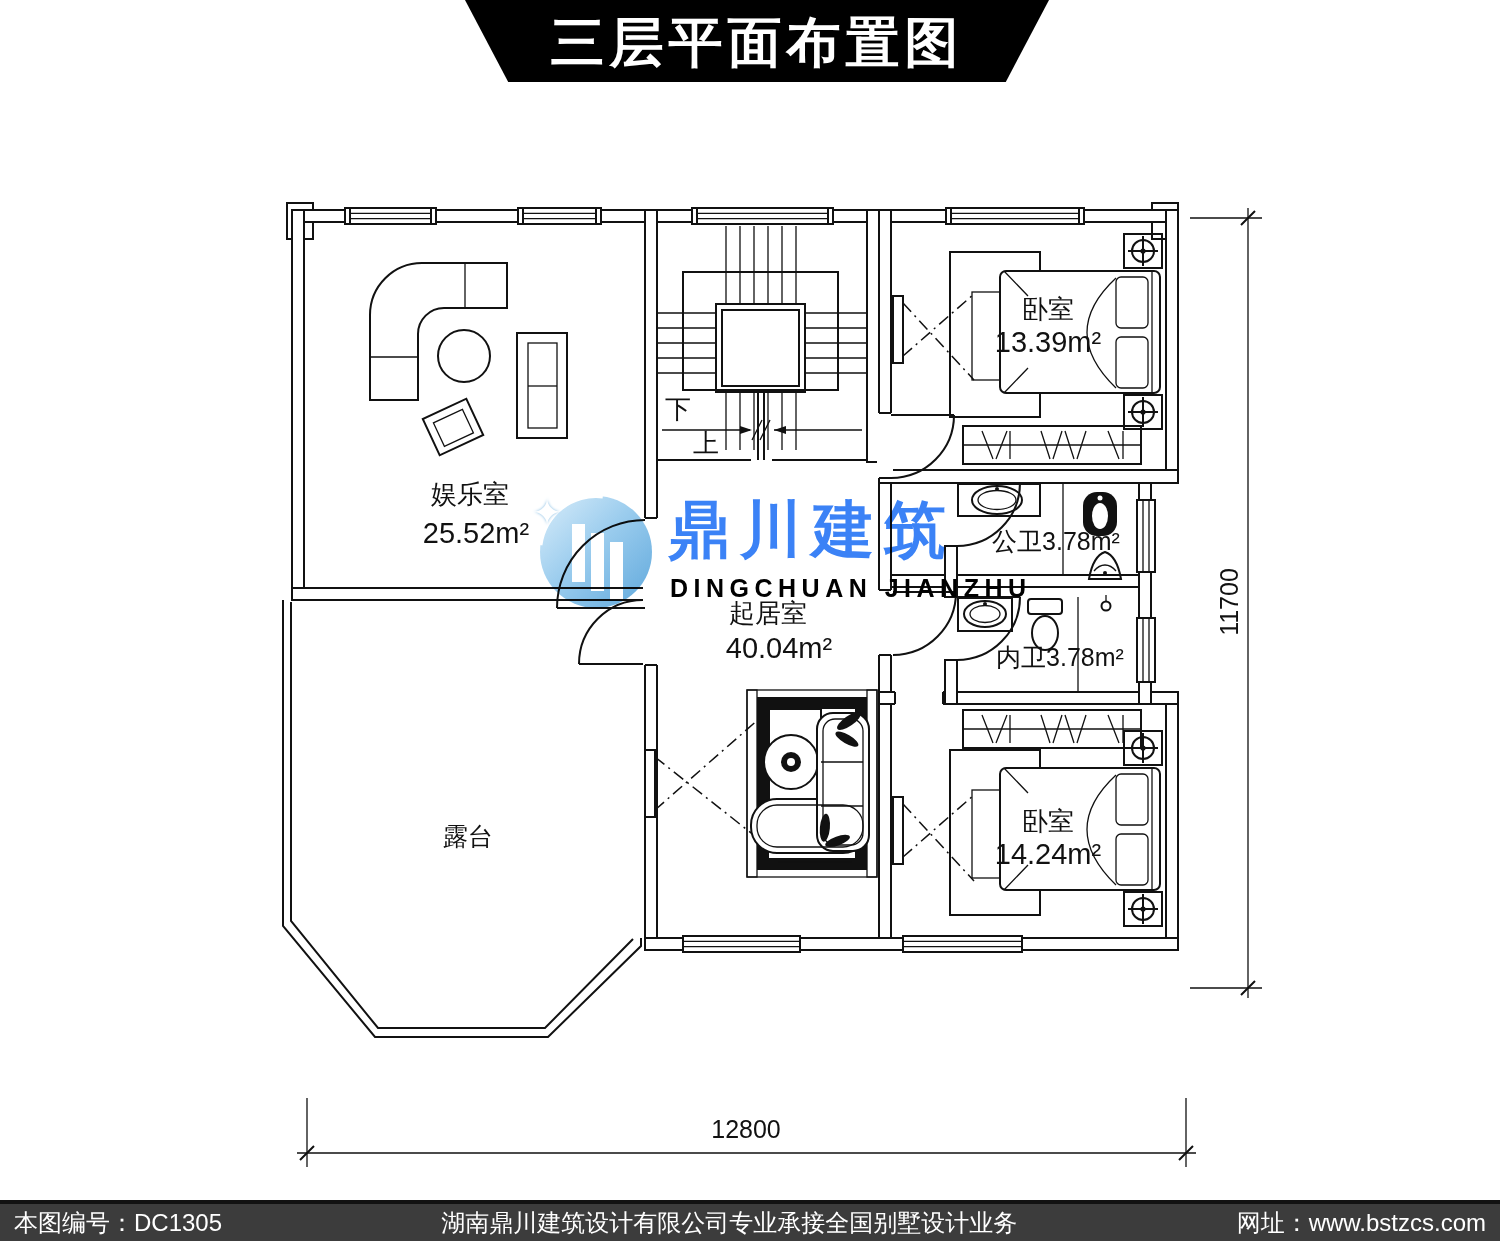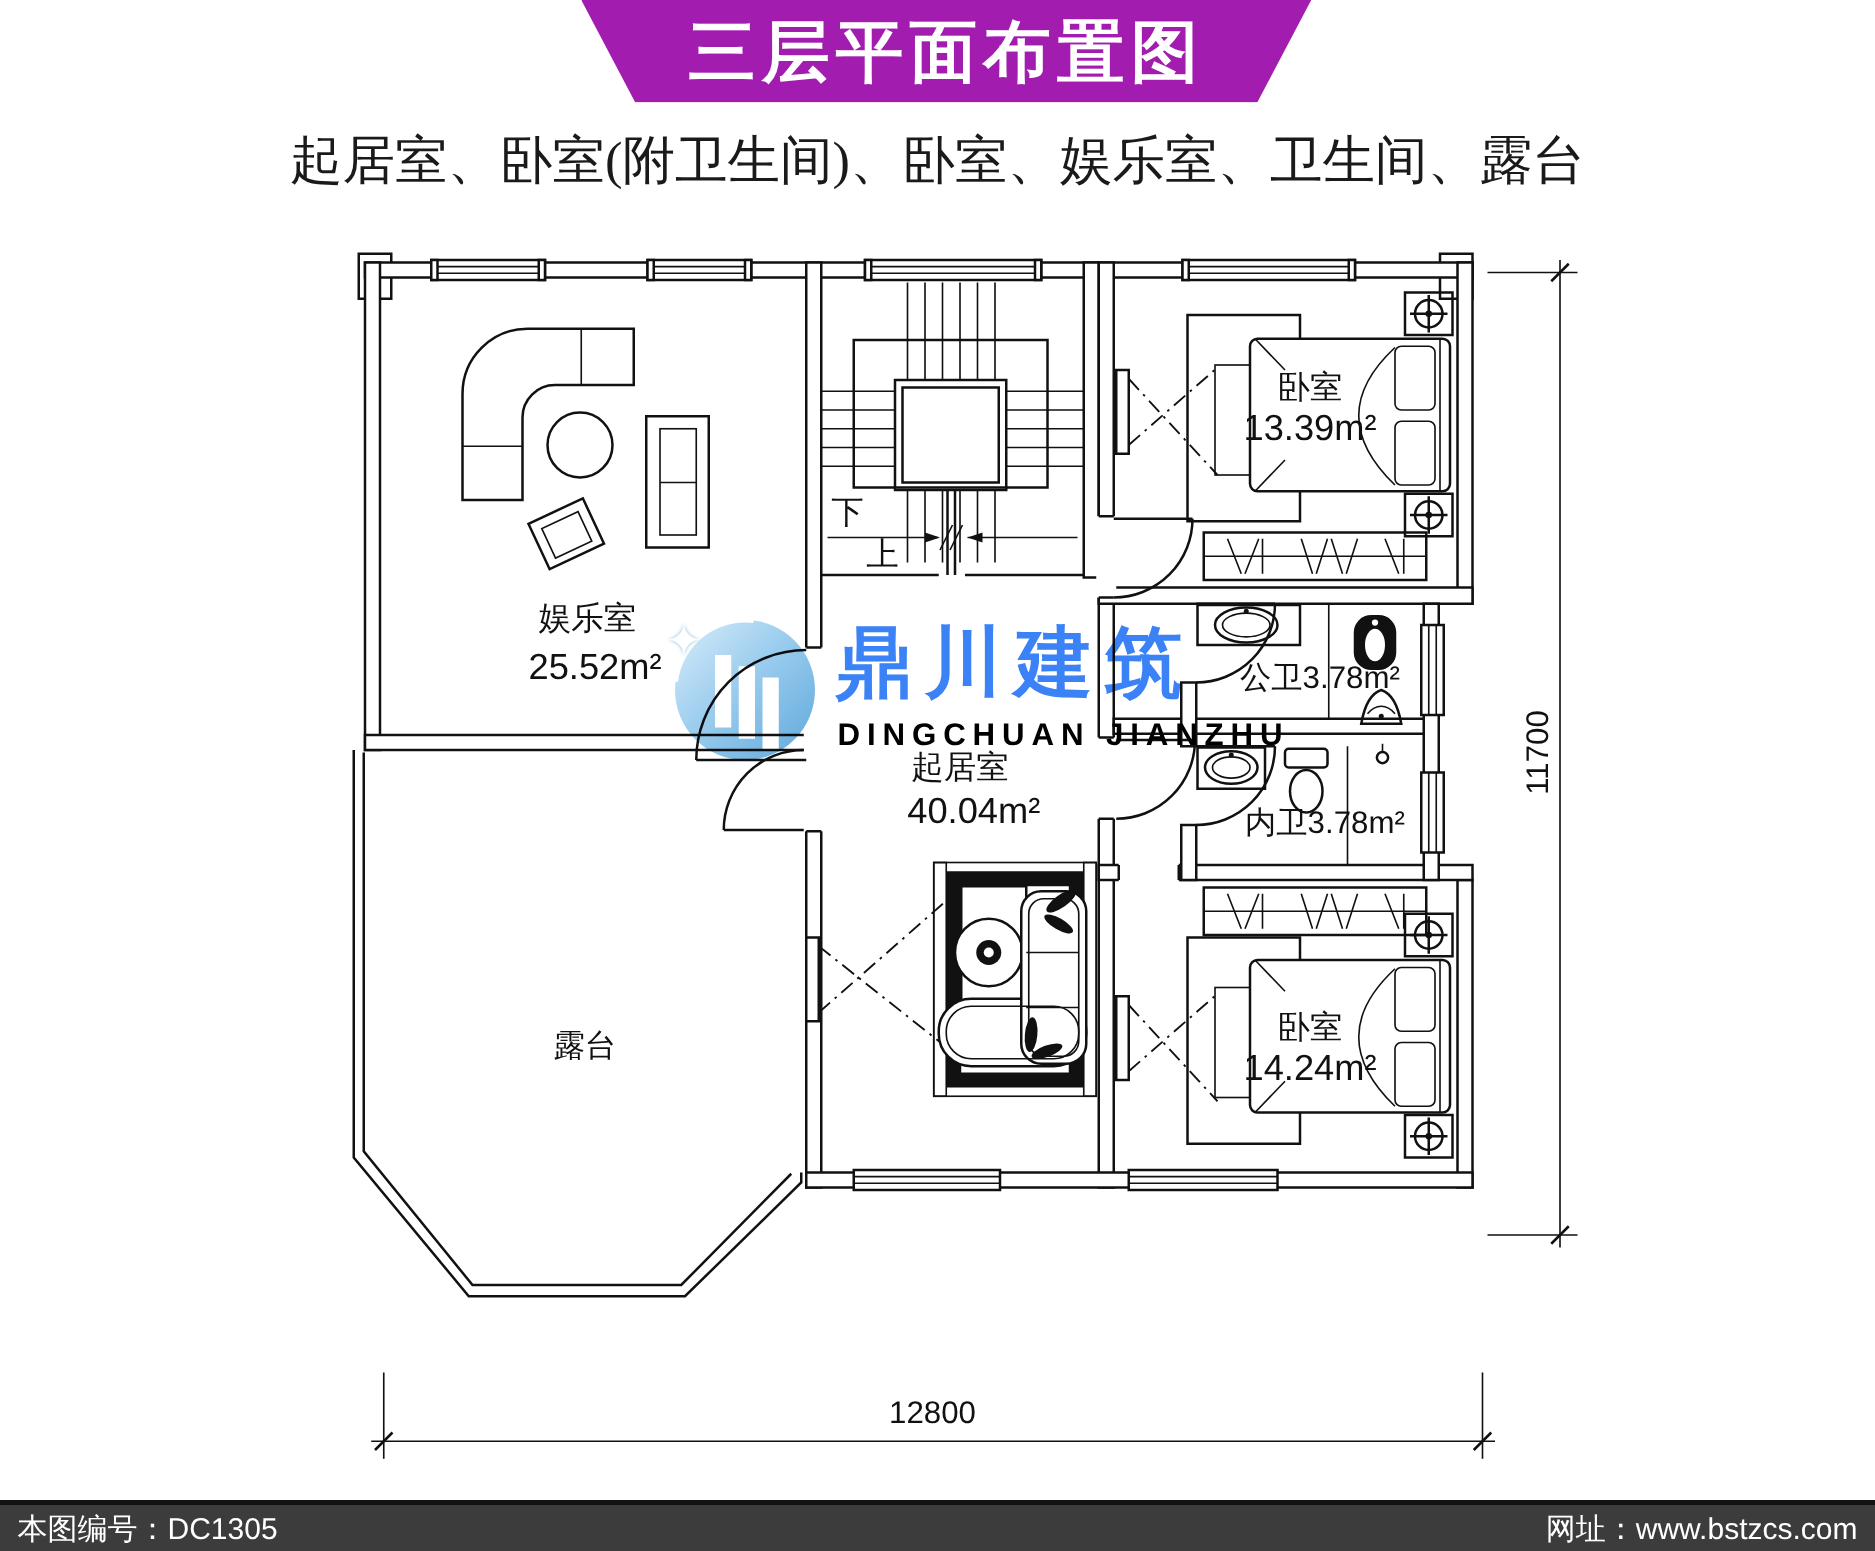--- a/index.html
+++ b/index.html
@@ -1,19 +1,19 @@
 <!DOCTYPE html>
 <html><head>
 <meta charset="utf-8">
 <style>
   html,body{margin:0;padding:0;background:#fff;}
   .stage{position:relative;width:1500px;height:1241px;background:#fff;overflow:hidden;
          font-family:"Liberation Sans","DejaVu Sans",sans-serif;}
   
-  .banner{position:absolute;left:465px;top:0;width:584px;height:82px;background:#a21caf;
+  .banner{position:absolute;left:465px;top:0;width:584px;height:82px;background:#000000;
           clip-path:polygon(0 0,100% 0,92.6% 100%,7.4% 100%);z-index:6;}
   .banner span{display:block;text-align:center;line-height:84px;font-size:54px;font-weight:bold;
                color:#fff;letter-spacing:5px;}
   
   .subtitle{position:absolute;top:100px;left:0;width:100%;text-align:center;font-size:42px;
             color:#1a1a1a;font-family:"Liberation Serif","DejaVu Serif",serif;z-index:6;}
   
   svg.plan{position:absolute;left:0;top:0;z-index:2;}
   svg.plan line,svg.plan path,svg.plan rect,svg.plan circle,svg.plan ellipse,svg.plan polyline{
       stroke:#111;fill:none;stroke-width:2;}
@@ -342,20 +342,20 @@
       <span class="wm-star">✦</span>
     </div>
     <div class="wm-cn">鼎川建筑</div>
     <div class="wm-en">DINGCHUAN JIANZHU</div>
   </div>
 
   <div class="banner">
     <span>三层平面布置图</span>
   </div>
 
-  <div class="subtitle">起居室、卧室(附卫生间)、卧室、娱乐室、卫生间、露台</div>
 
   <div class="footer">
     <span>本图编号：DC1305</span>
+    <span>湖南鼎川建筑设计有限公司专业承接全国别墅设计业务</span>
     <span>网址：www.bstzcs.com</span>
   </div>
 
 </div>
 
 </body></html>

